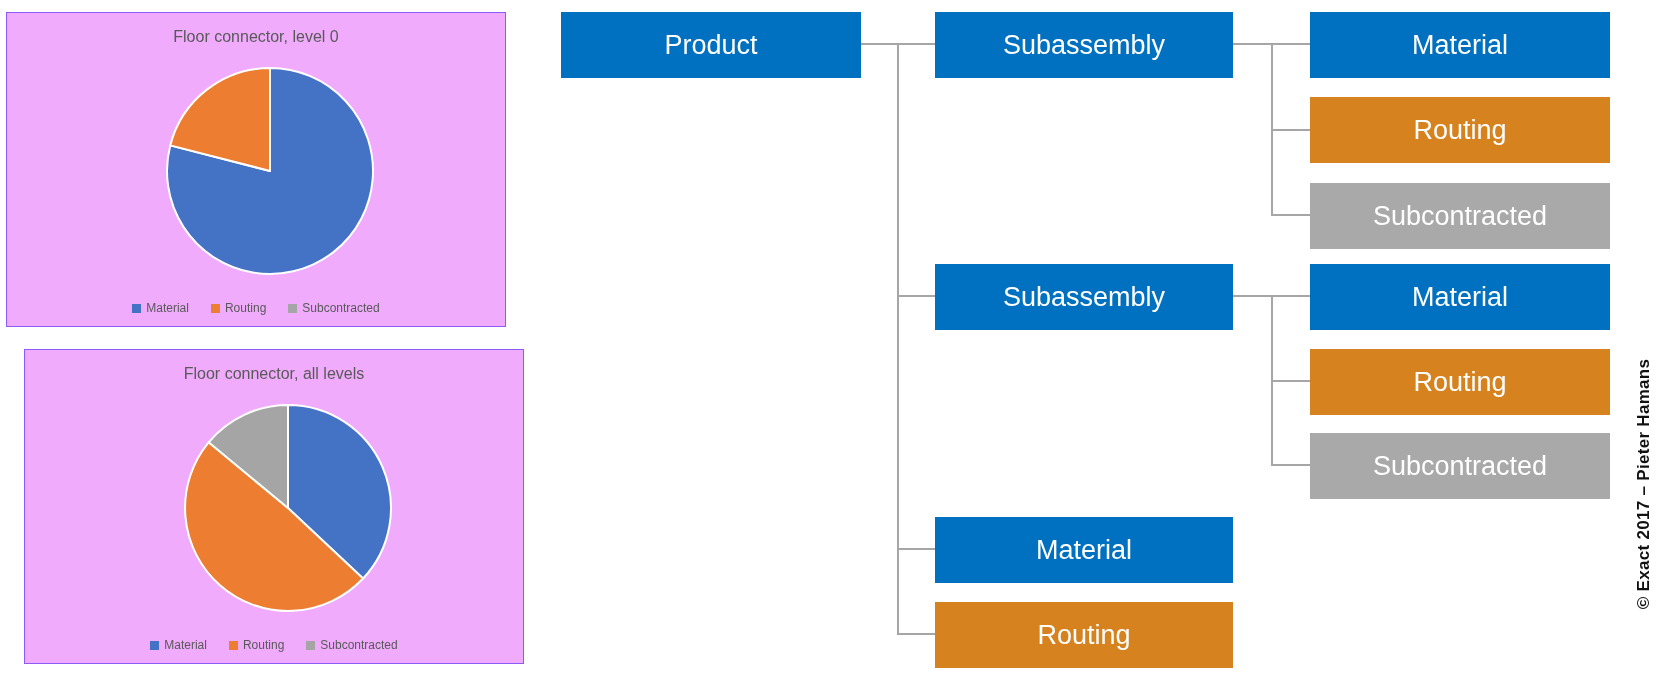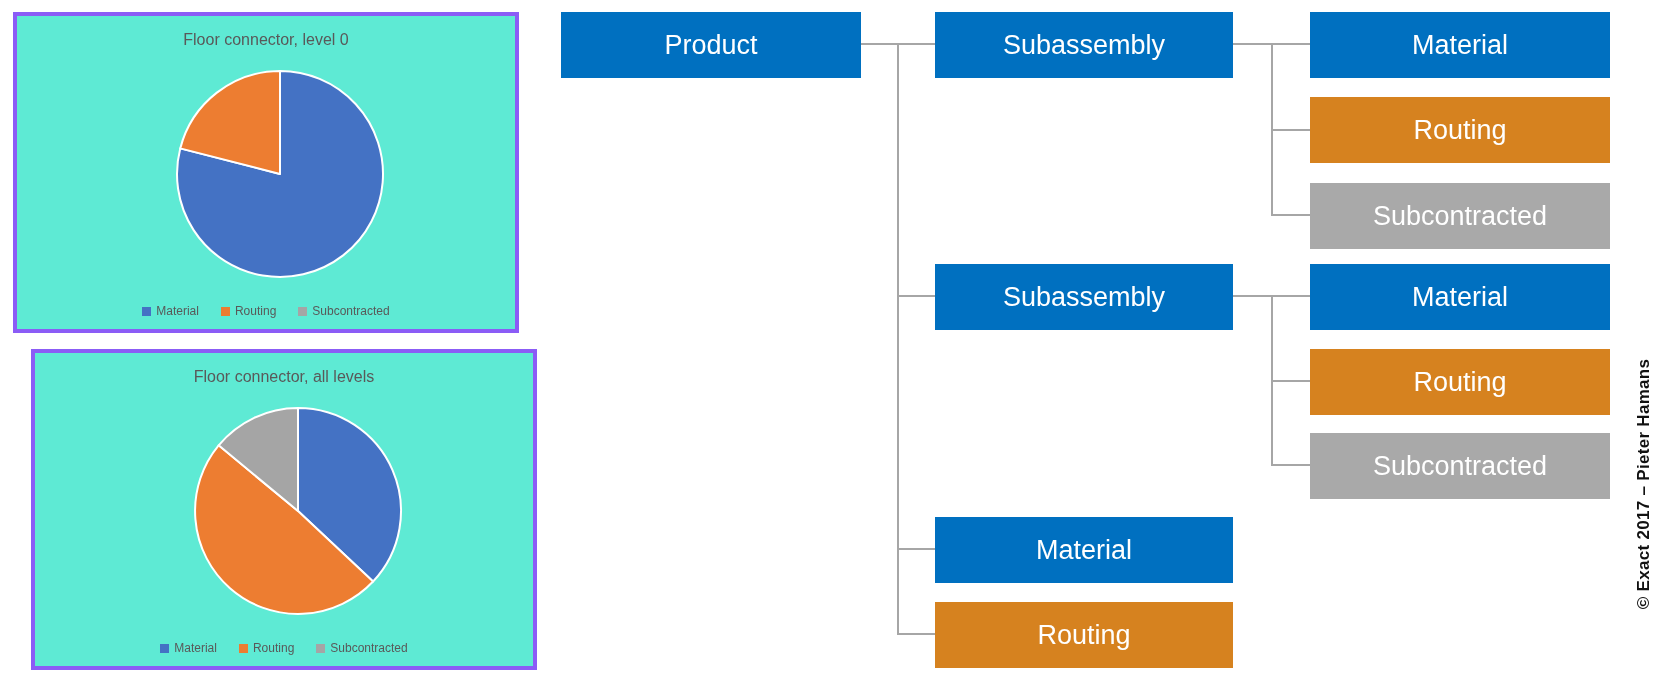--- a/index.html
+++ b/index.html
@@ -4,22 +4,22 @@
 <style>
   html,body{margin:0;padding:0;}
   body{
     width:1667px;height:684px;position:relative;overflow:hidden;
     background:#ffffff;
     font-family:"Liberation Sans", sans-serif;
   }
 
   
   .panel{
-    position:absolute;left:13px;width:498px;height:313px;
-    background:#5eead4;border:4px solid #8b5cf6;
+    position:absolute;left:6px;width:498px;height:313px;
+    background:#f0abfc;border:1px solid #8b5cf6;
   }
   #panel1{top:12px;}
   #panel2{top:349px;margin-left:18px;}
   .chart-title{
     position:absolute;top:15px;left:0;width:100%;
     text-align:center;font-size:16px;color:#595959;
   }
   .pie-svg{position:absolute;left:157px;top:52px;}
   .legend{
     position:absolute;bottom:11px;left:0;width:100%;

